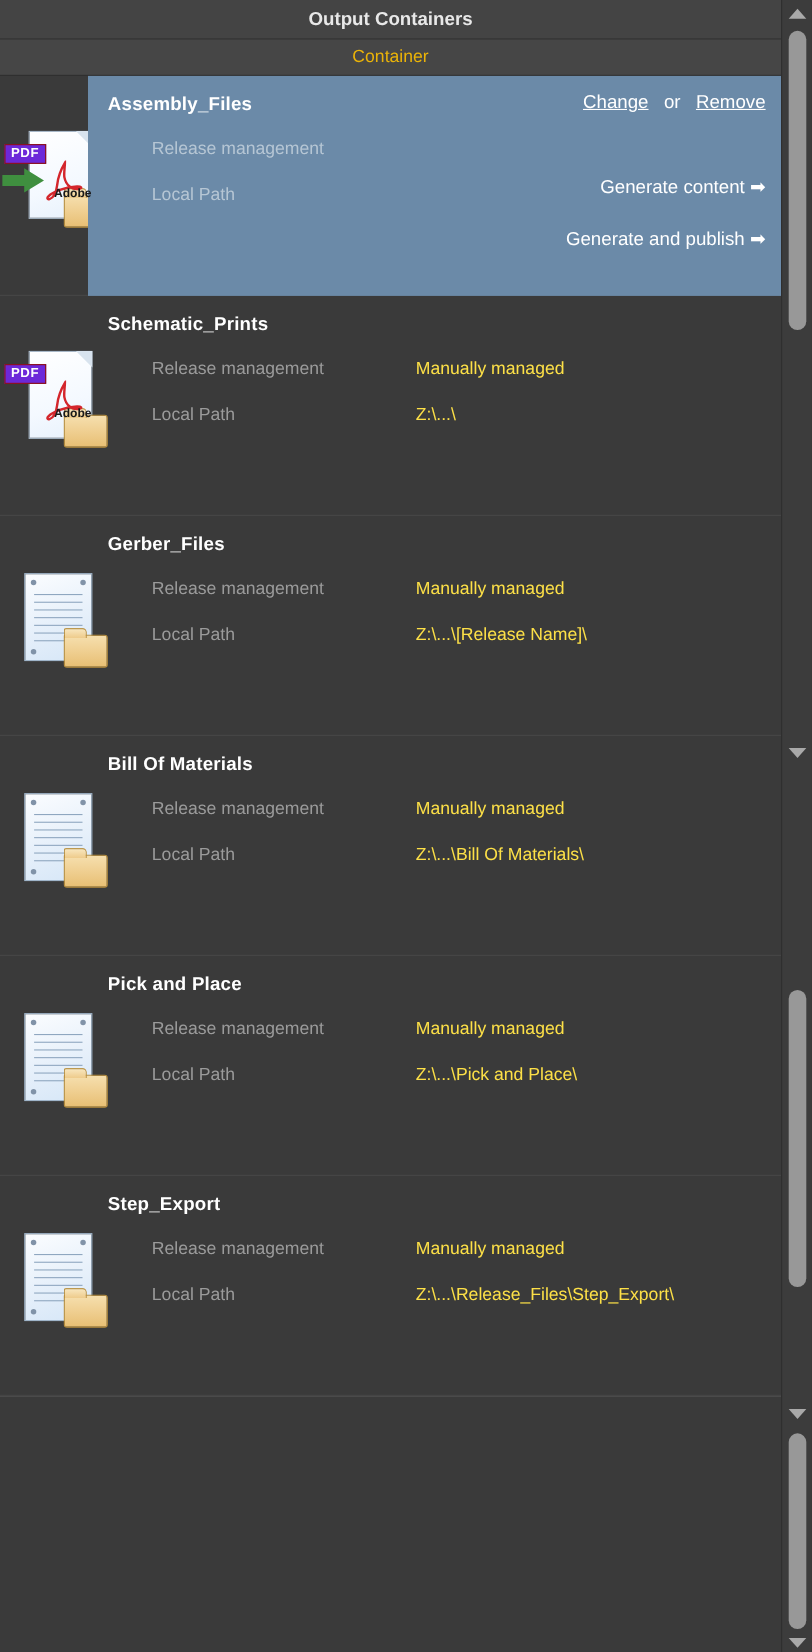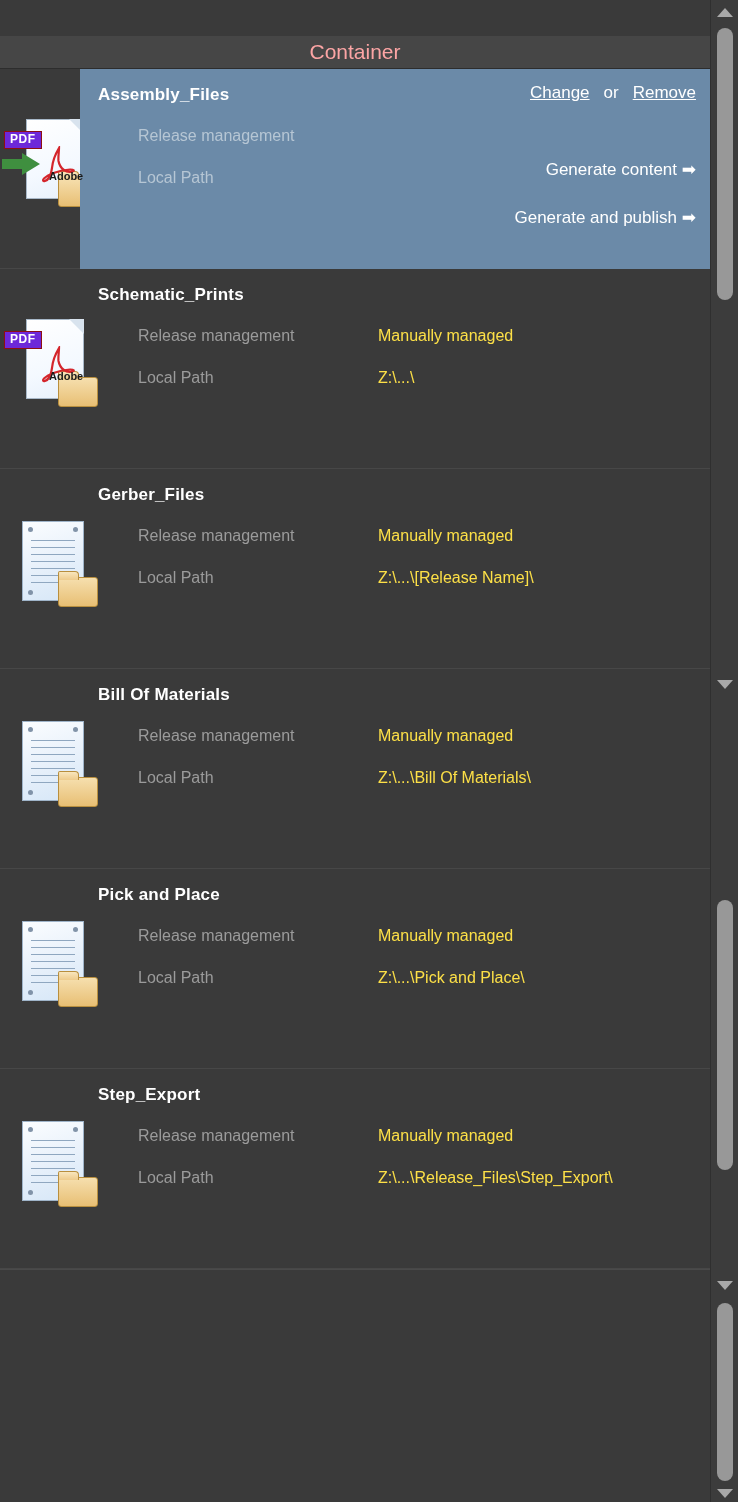--- a/index.html
+++ b/index.html
@@ -31,22 +31,22 @@
     font-size: 17px;
     font-weight: bold;
   }
   .col-header {
     position: absolute;
     left: 0; top: 36px;
     width: 710px; height: 33px;
     background: #464646;
     border-bottom: 1px solid #2d2d2d;
     display: flex; align-items: center; justify-content: center;
-    color: #fca5a5;
-    font-size: 21px;
+    color: #eab308;
+    font-size: 16px;
   }
 
   
   .list {
     position: absolute;
     left: 0; top: 69px;
     width: 710px; height: 1200px;
     background: #3a3a3a;
   }
 
@@ -296,20 +296,21 @@
     width: 16px;
     background: #989898;
     border-radius: 8px;
   }
 </style>
 </head>
 <body>
 
 <div id="app">
 
+  <div class="panel-title">Output Containers</div>
   <div class="col-header">Container</div>
 
   <div class="list">
 
     <div class="row selected">
       <div class="row-icon">
         <div class="doc-icon">
           <div class="pdf-page">
             <div class="fold2"></div>
             <svg class="pdf-swirl" viewBox="0 0 40 40">

